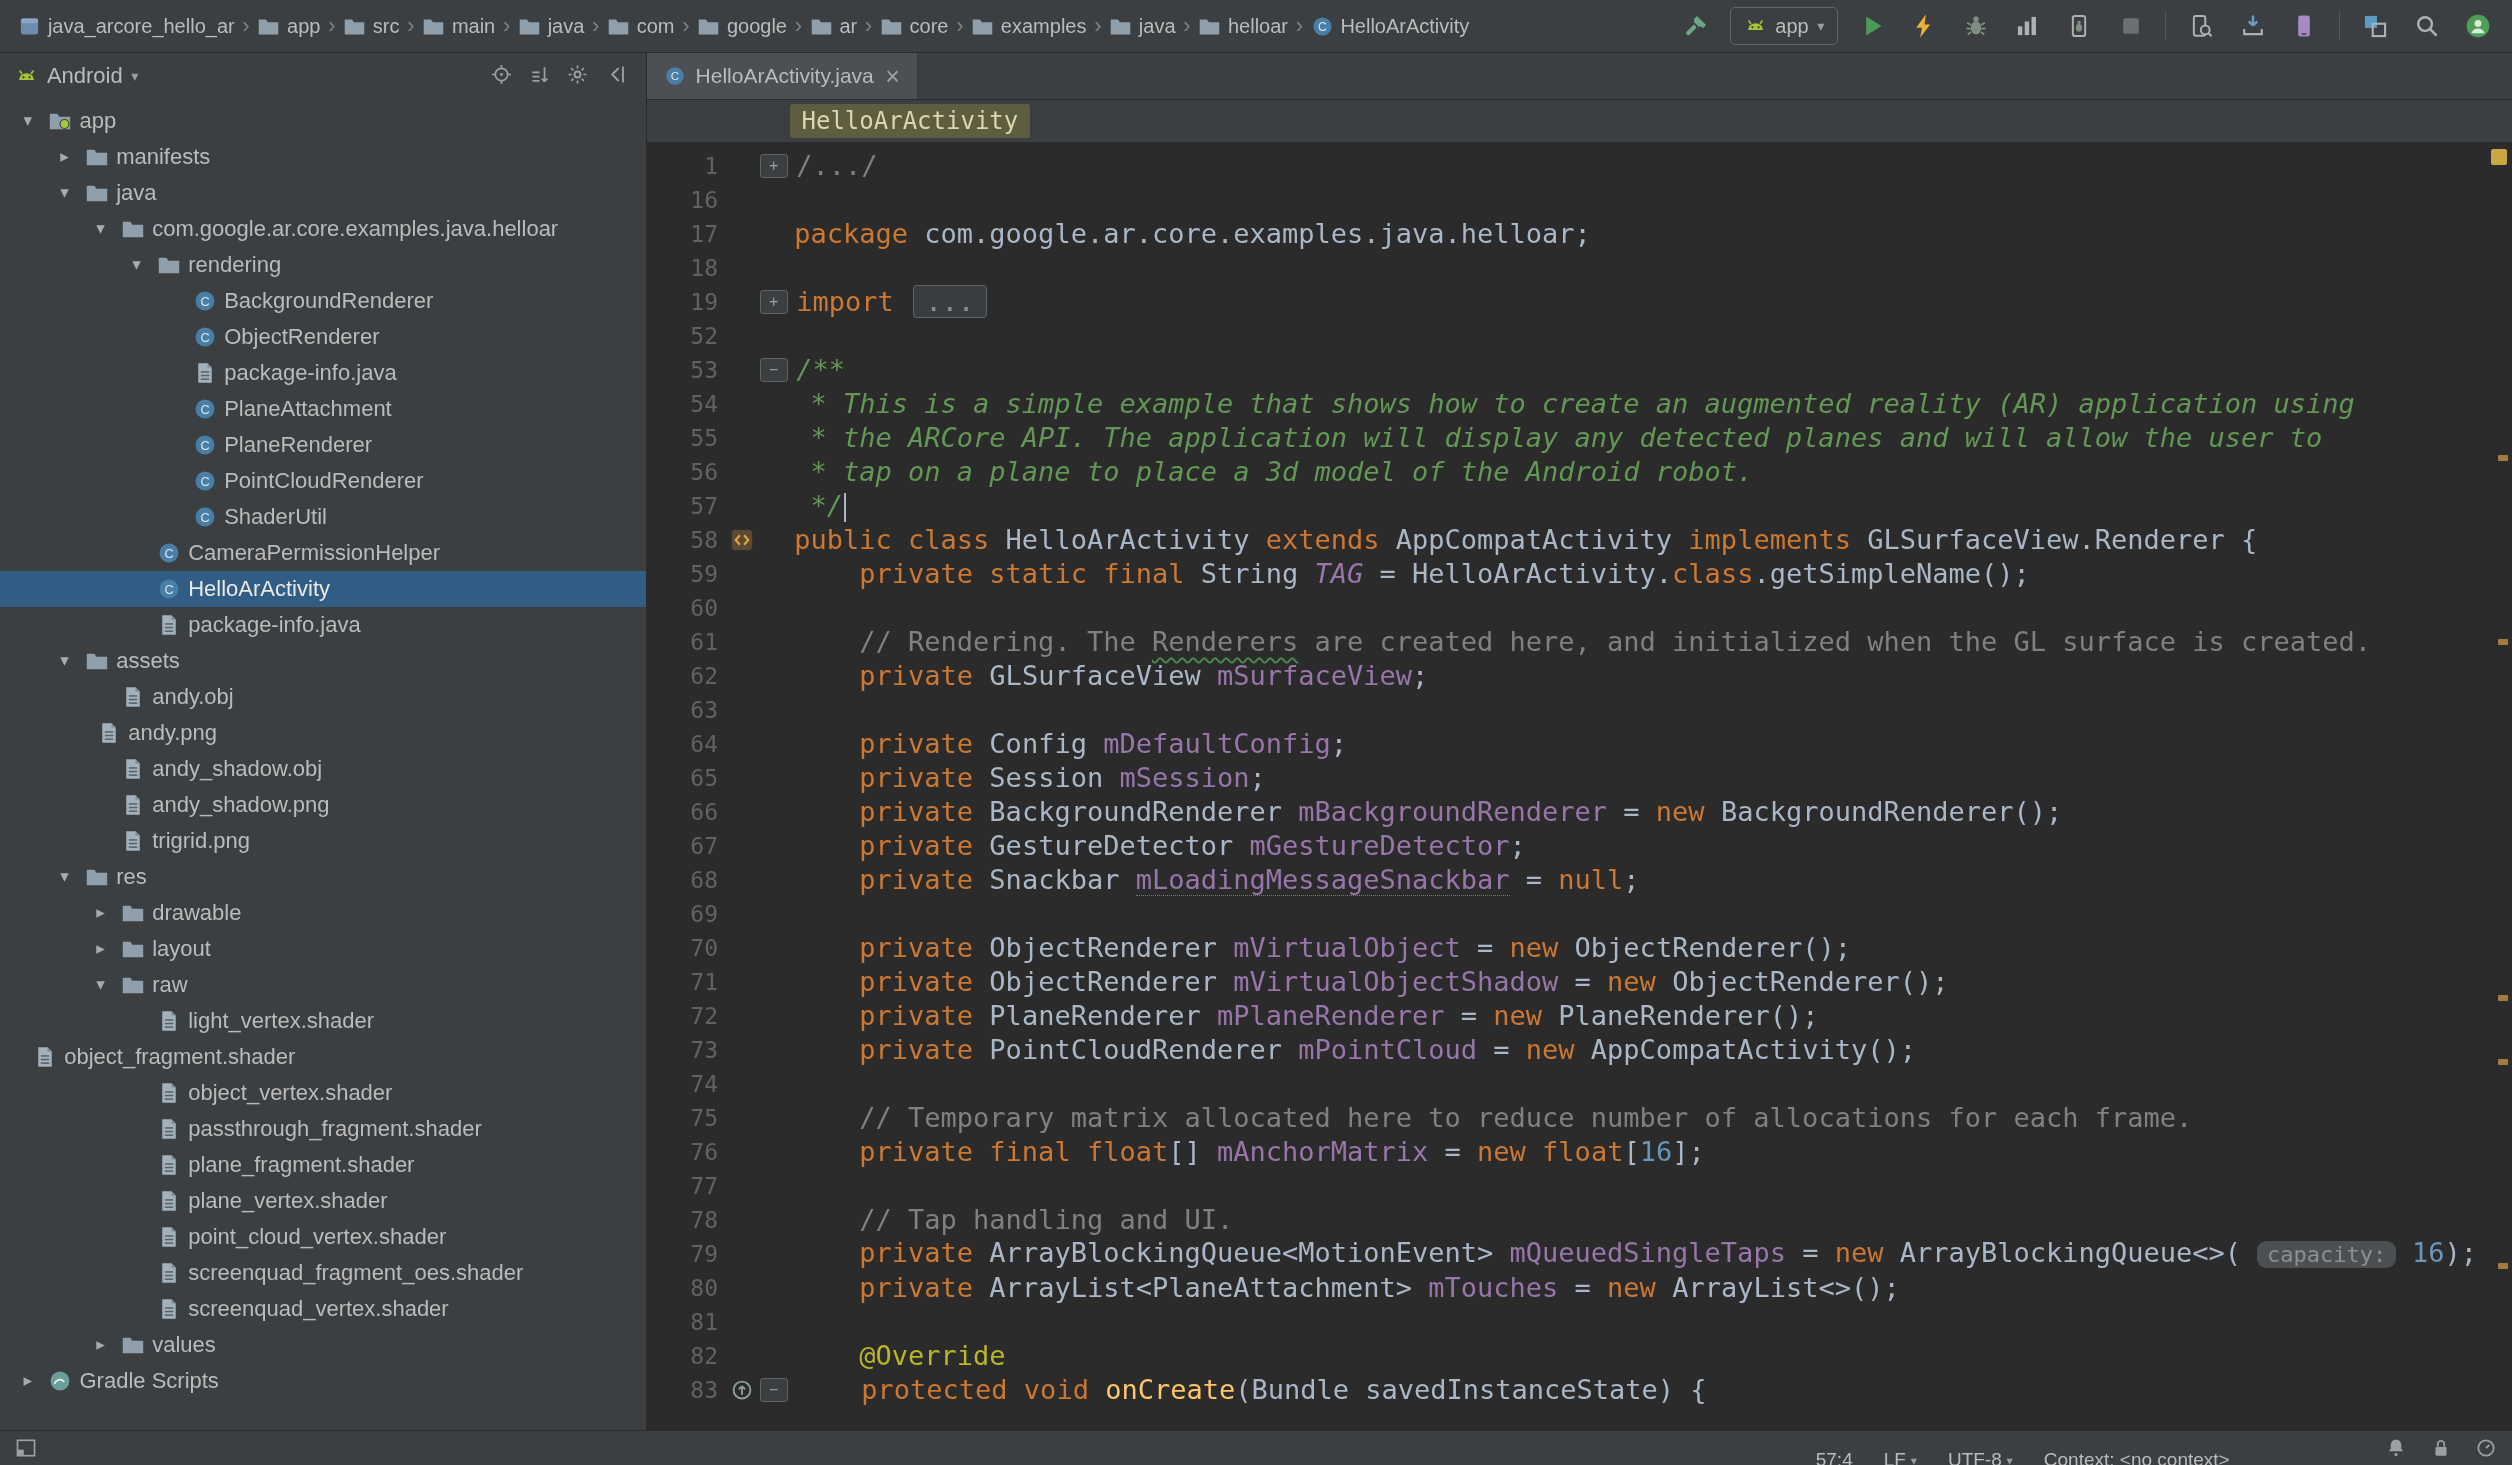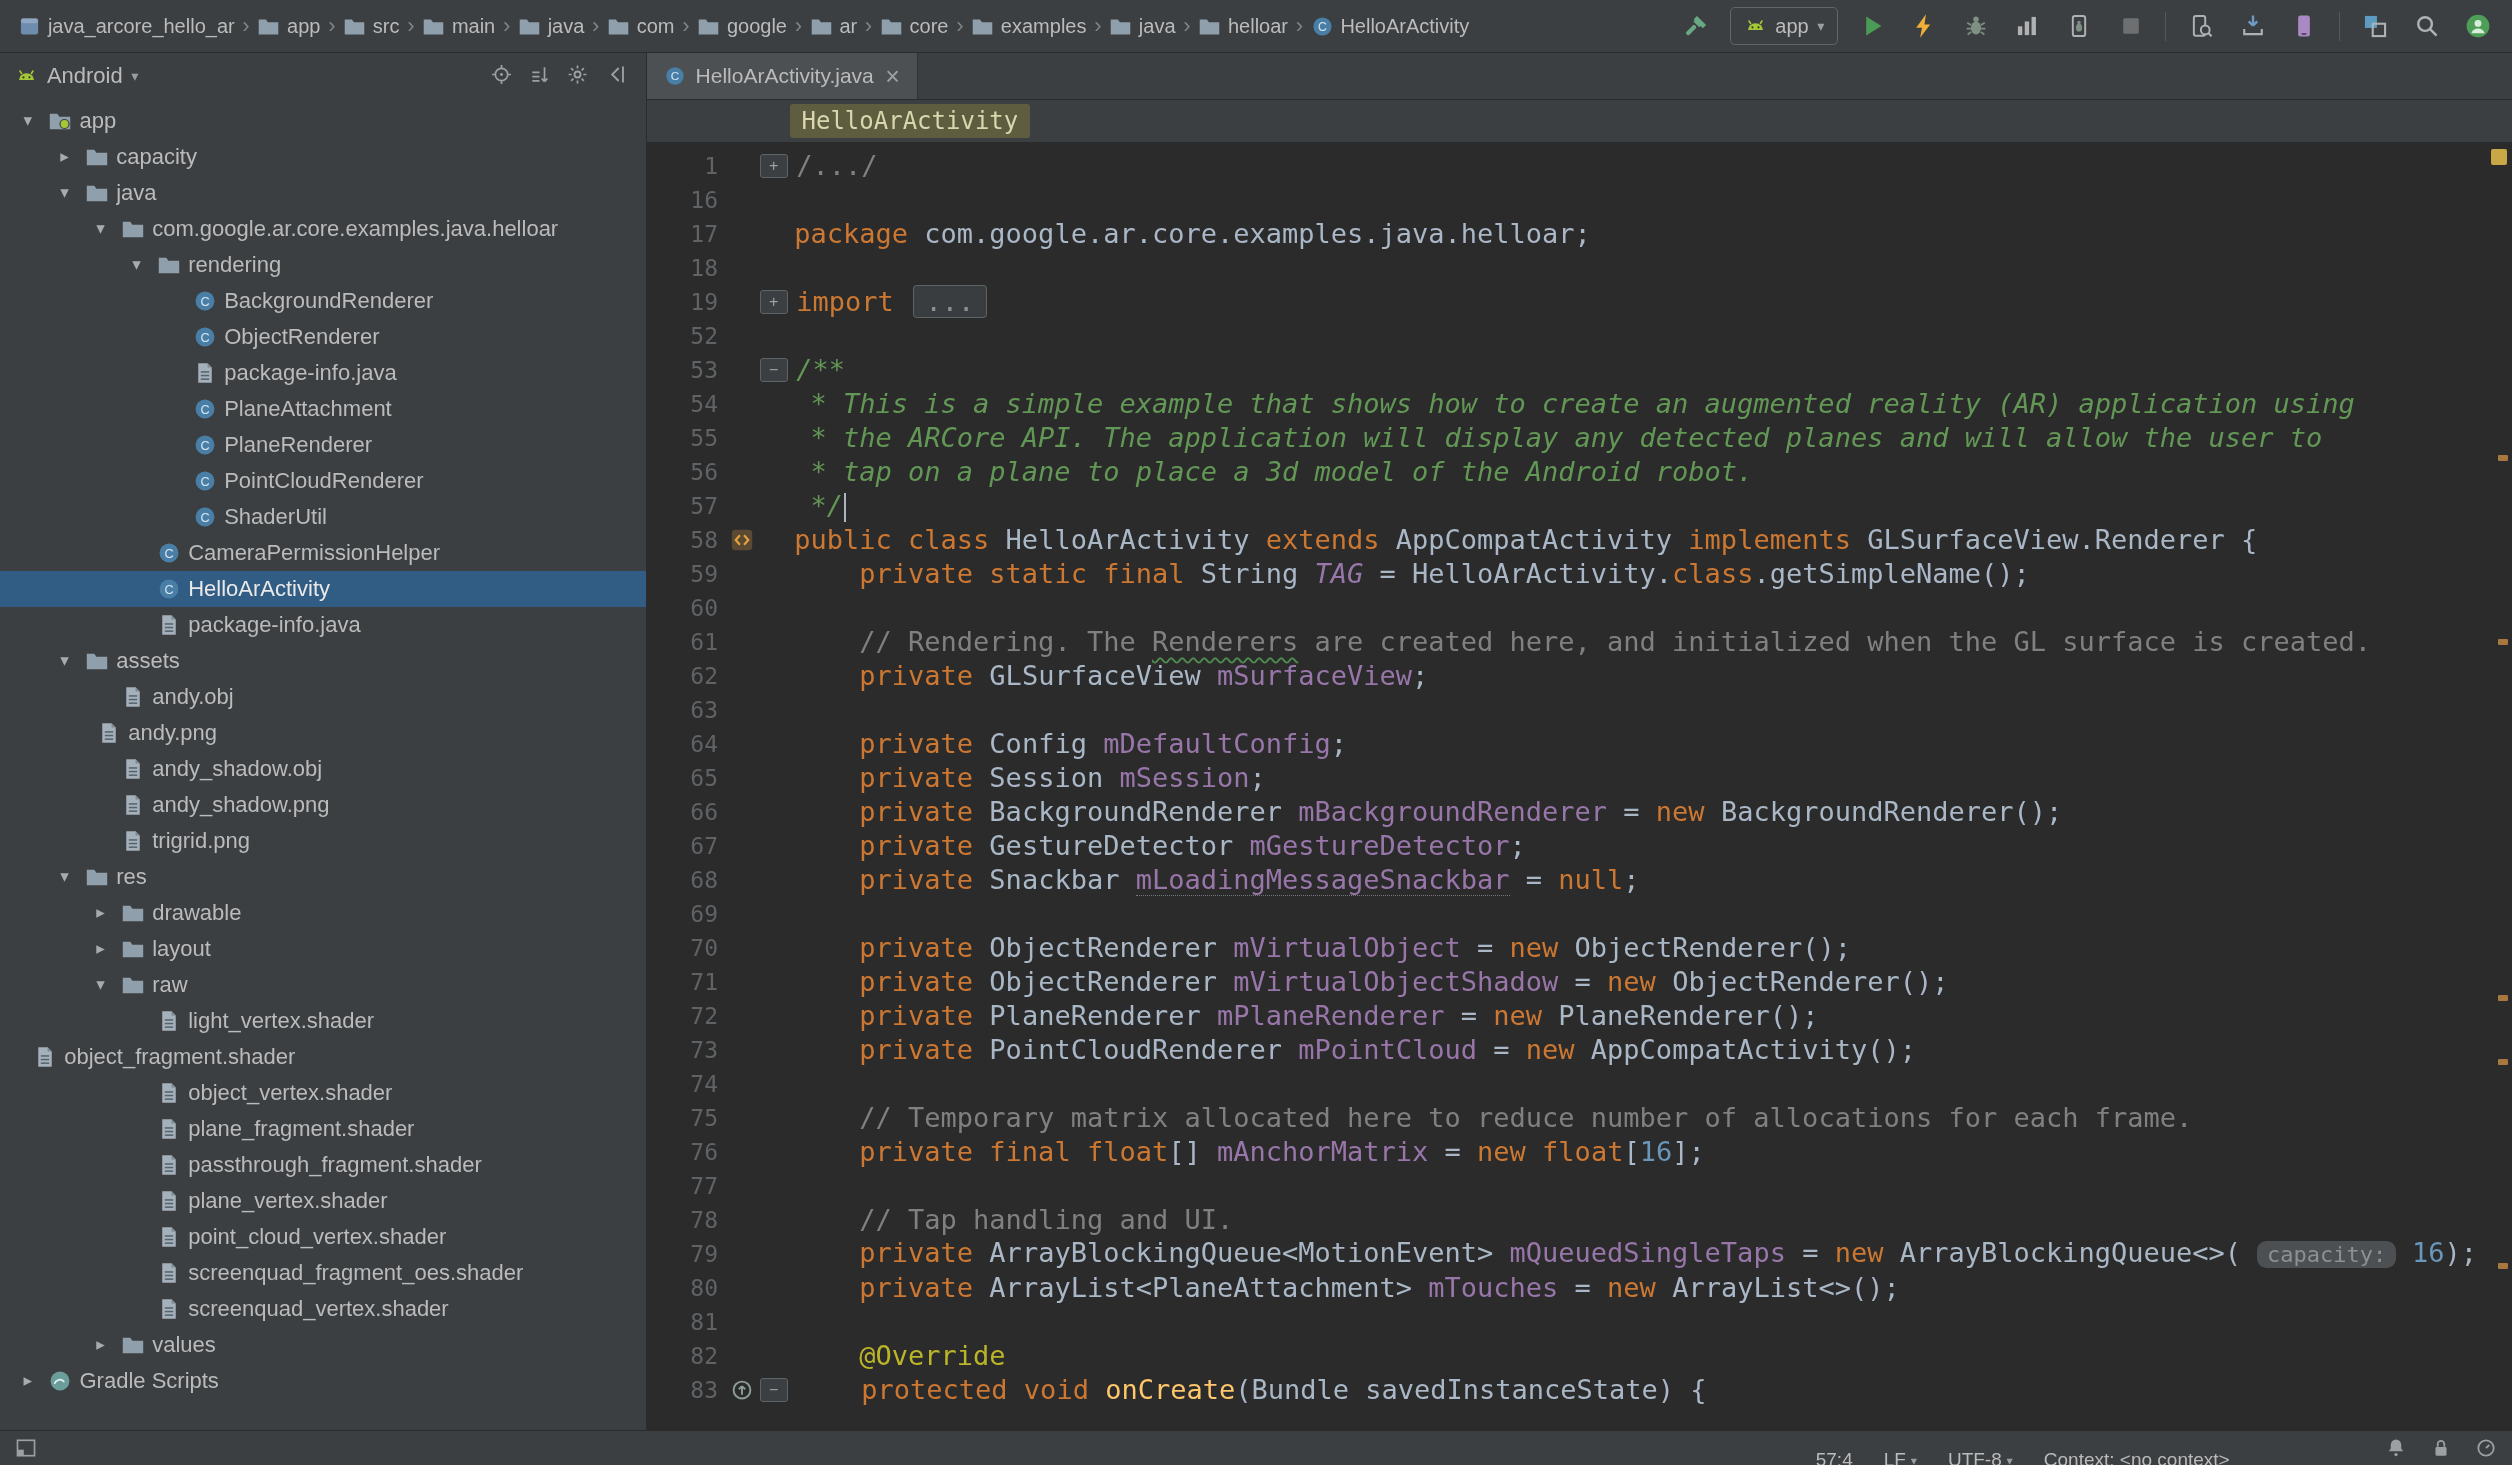--- a/index.html
+++ b/index.html
@@ -373,21 +373,21 @@
             </span>
             <span class="tree-label">app</span>
           </div>
           <div class="tree-row" style="padding-left:52px">
             <span class="arrow">▸</span>
             <span class="ico ">
               <svg viewBox="0 0 16 16">
                 <path fill="#8FA0AC" d="M1.2 13.5V3.2h5l1.4 1.9h7.2v8.4z"></path>
               </svg>
             </span>
-            <span class="tree-label">capacity</span>
+            <span class="tree-label">manifests</span>
           </div>
           <div class="tree-row" style="padding-left:52px">
             <span class="arrow">▾</span>
             <span class="ico ">
               <svg viewBox="0 0 16 16">
                 <path fill="#8FA0AC" d="M1.2 13.5V3.2h5l1.4 1.9h7.2v8.4z"></path>
               </svg>
             </span>
             <span class="tree-label">java</span>
           </div>
@@ -668,34 +668,34 @@
             <span class="arrow"></span>
             <span class="ico ">
               <svg viewBox="0 0 16 16">
                 <path fill="#A5B1BA" d="M3.5 1.5h6.2l2.8 2.8v10.2H3.5z"></path>
                 <path fill="#7E8A93" d="M9.7 1.5l2.8 2.8H9.7z"></path>
                 <rect x="5.2" y="6.8" width="5.6" height="1" fill="#55616B"></rect>
                 <rect x="5.2" y="9.2" width="5.6" height="1" fill="#55616B"></rect>
                 <rect x="5.2" y="11.6" width="5.6" height="1" fill="#55616B"></rect>
               </svg>
             </span>
+            <span class="tree-label">passthrough_fragment.shader</span>
+          </div>
+          <div class="tree-row" style="padding-left:124px">
+            <span class="arrow"></span>
+            <span class="ico ">
+              <svg viewBox="0 0 16 16">
+                <path fill="#A5B1BA" d="M3.5 1.5h6.2l2.8 2.8v10.2H3.5z"></path>
+                <path fill="#7E8A93" d="M9.7 1.5l2.8 2.8H9.7z"></path>
+                <rect x="5.2" y="6.8" width="5.6" height="1" fill="#55616B"></rect>
+                <rect x="5.2" y="9.2" width="5.6" height="1" fill="#55616B"></rect>
+                <rect x="5.2" y="11.6" width="5.6" height="1" fill="#55616B"></rect>
+              </svg>
+            </span>
             <span class="tree-label">plane_fragment.shader</span>
-          </div>
-          <div class="tree-row" style="padding-left:124px">
-            <span class="arrow"></span>
-            <span class="ico ">
-              <svg viewBox="0 0 16 16">
-                <path fill="#A5B1BA" d="M3.5 1.5h6.2l2.8 2.8v10.2H3.5z"></path>
-                <path fill="#7E8A93" d="M9.7 1.5l2.8 2.8H9.7z"></path>
-                <rect x="5.2" y="6.8" width="5.6" height="1" fill="#55616B"></rect>
-                <rect x="5.2" y="9.2" width="5.6" height="1" fill="#55616B"></rect>
-                <rect x="5.2" y="11.6" width="5.6" height="1" fill="#55616B"></rect>
-              </svg>
-            </span>
-            <span class="tree-label">passthrough_fragment.shader</span>
           </div>
           <div class="tree-row" style="padding-left:124px">
             <span class="arrow"></span>
             <span class="ico ">
               <svg viewBox="0 0 16 16">
                 <path fill="#A5B1BA" d="M3.5 1.5h6.2l2.8 2.8v10.2H3.5z"></path>
                 <path fill="#7E8A93" d="M9.7 1.5l2.8 2.8H9.7z"></path>
                 <rect x="5.2" y="6.8" width="5.6" height="1" fill="#55616B"></rect>
                 <rect x="5.2" y="9.2" width="5.6" height="1" fill="#55616B"></rect>
                 <rect x="5.2" y="11.6" width="5.6" height="1" fill="#55616B"></rect>

